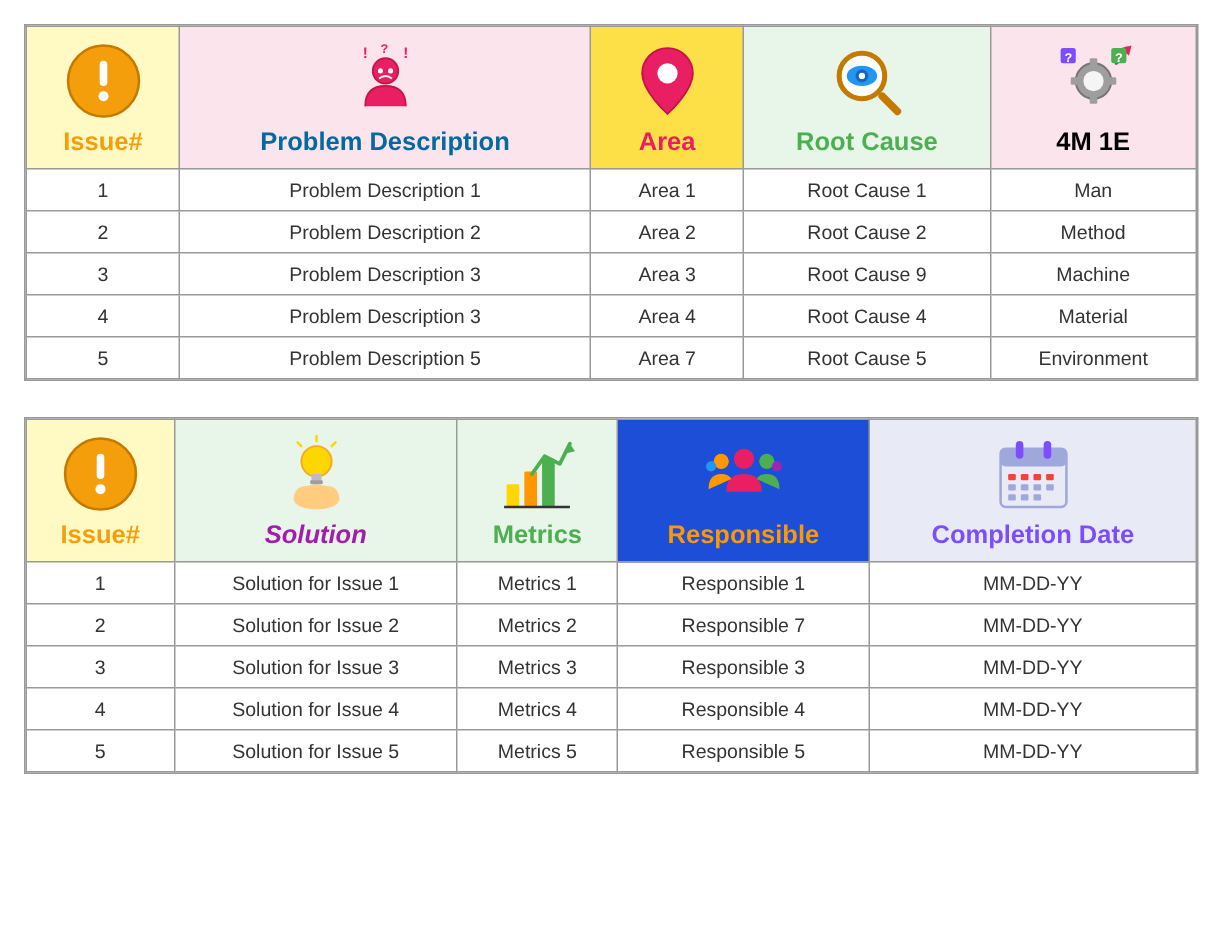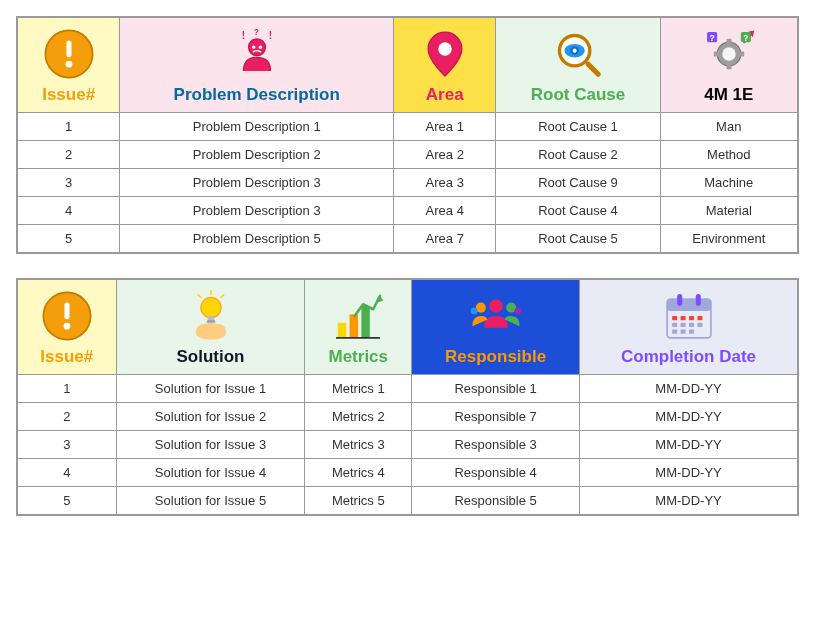--- a/index.html
+++ b/index.html
@@ -66,21 +66,21 @@
       height: 54px;
     }
 
     .col-label {
       font-weight: bold;
       font-size: 17px;
       margin-top: 4px;
     }
 
     .col-issue { color: #f59e0b; }
-    .col-solution { color: #0f172a; }
+    .col-solution { color: #a21caf; font-style: italic; }
     .col-metrics { color: #4caf50; }
     .col-responsible { color: #ff9800; }
     .col-completion { color: #7c4dff; }
     .col-problem { color: #0369a1; }
     .col-area { color: #e91e63; }
     .col-rootcause { color: #4caf50; }
     .col-4m1e { color: #000000; }
   </style>
 </head>
 <body>

